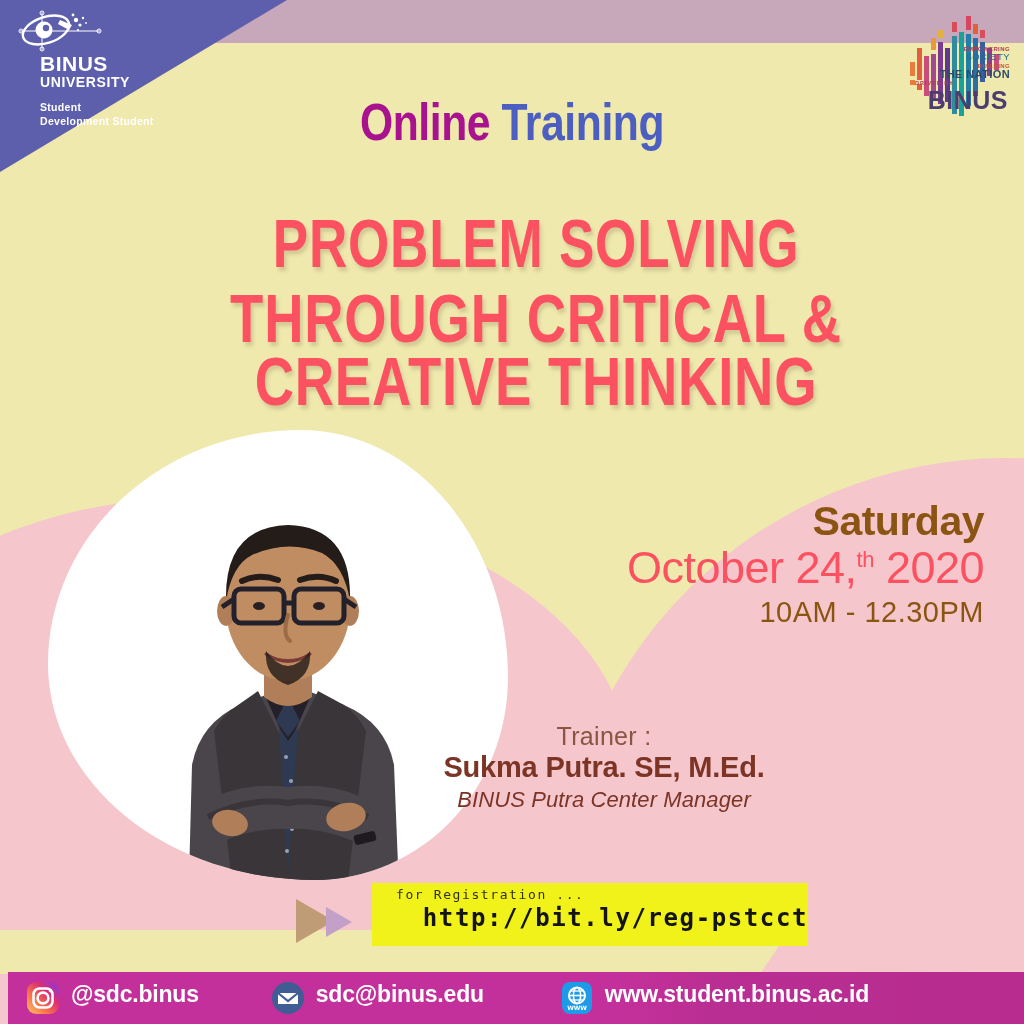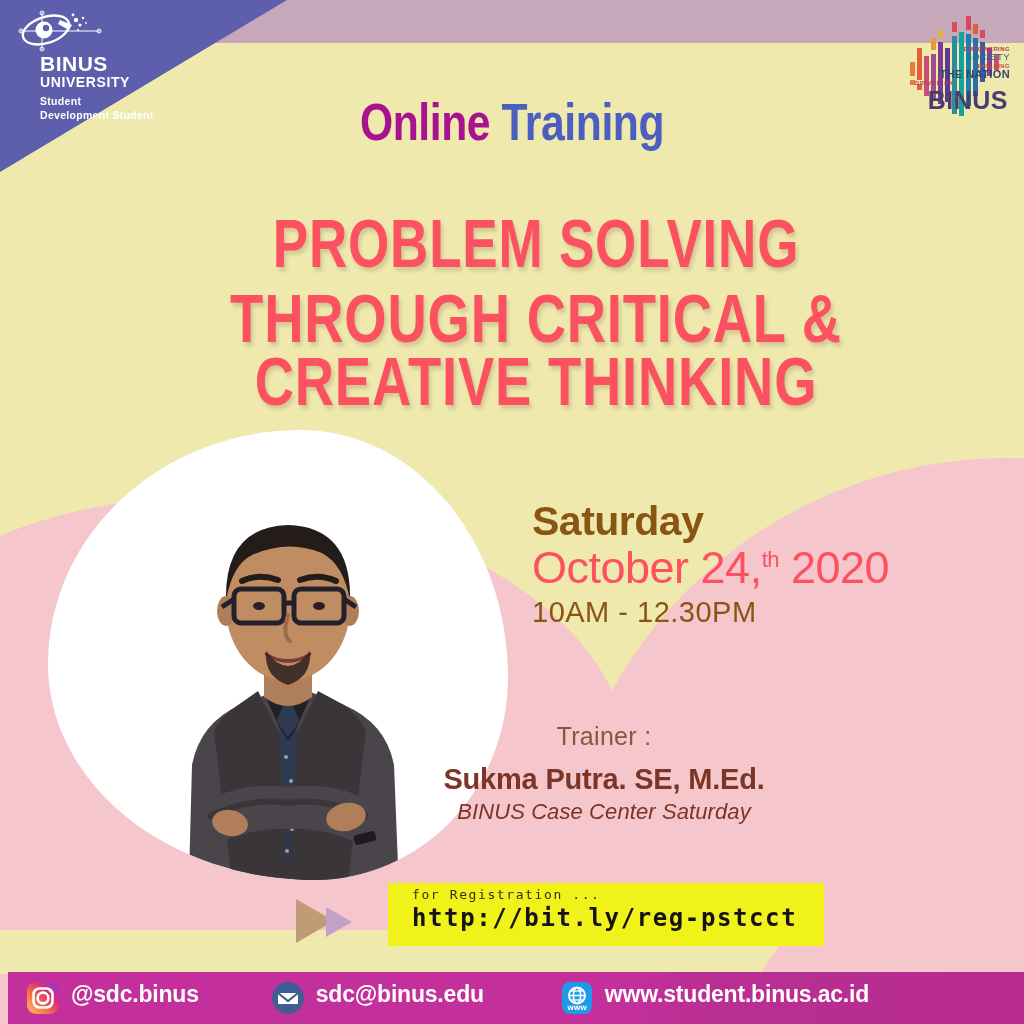--- a/index.html
+++ b/index.html
@@ -72,21 +72,21 @@
   .sdc-binus {
     font-size: 21px; font-weight: bold; letter-spacing: 0.5px;
     line-height: 1.0; margin-left: 26px; margin-top: 1px;
   }
   .sdc-univ {
     font-size: 14px; font-weight: bold; letter-spacing: 0.6px;
     line-height: 1.15; margin-left: 26px;
   }
   .sdc-sub {
     font-size: 10.5px; font-weight: bold; letter-spacing: 0.3px;
-    line-height: 1.35; margin-left: 26px; margin-top: 4px;
+    line-height: 1.35; margin-left: 26px; margin-top: 10px;
   }
 
   
   .nation-logo {
     position: absolute;
     left: 900px; top: 8px;
     width: 118px; height: 115px;
   }
   .nation-tagline {
     position: absolute;
@@ -155,23 +155,23 @@
     left: 48px; top: 430px;
     width: 460px; height: 450px;
     overflow: hidden;
     border-radius: 55% 45% 42% 58% / 52% 55% 45% 48%;
   }
   .portrait-svg { position: absolute; left: 60px; top: 35px; width: 360px; height: 450px; }
 
   
   .date-block {
     position: absolute;
-    left: 532px; top: 500px;
+    left: 544px; top: 500px;
     width: 440px;
-    text-align: left;
+    text-align: right;
   }
   .d-saturday {
     font-size: 41px; font-weight: bold;
     color: #8A5512; letter-spacing: -0.5px;
     line-height: 1.05;
   }
   .d-date {
     font-size: 45px; font-weight: normal;
     color: #FB5160; letter-spacing: -0.5px;
     line-height: 1.12;
@@ -184,21 +184,21 @@
 
   
   .trainer-block {
     position: absolute;
     left: 404px; top: 722px;
     width: 400px;
     text-align: center;
     color: #7B3425;
   }
   .t-label { font-size: 25px; letter-spacing: 0.3px; color: #8A5542; }
-  .t-name  { font-size: 29px; font-weight: bold; letter-spacing: -0.2px; margin-top: 12px; }
+  .t-name  { font-size: 29px; font-weight: bold; letter-spacing: -0.2px; margin-top: 0; }
   .t-role  { font-size: 22px; font-style: italic; margin-top: 3px; letter-spacing: 0.1px; }
 
   
   .arrow-big {
     position: absolute;
     left: 296px; top: 899px;
     width: 0; height: 0;
     border-top: 22px solid transparent;
     border-bottom: 22px solid transparent;
     border-left: 38px solid #BF9B76;
@@ -211,32 +211,32 @@
     border-bottom: 15px solid transparent;
     border-left: 26px solid #C3A0C8;
   }
   .reg-banner {
     position: absolute;
     left: 372px; top: 883px;
     width: 436px; height: 63px;
     background: #F2F21B;
     padding: 4px 0 0 24px;
     box-sizing: border-box;
-    margin-left: 16px;
   }
   .reg-label {
     font-family: "DejaVu Sans Mono", monospace;
     font-size: 13px; color: #333018;
     letter-spacing: 1.6px;
   }
   .reg-url {
     font-family: "DejaVu Sans Mono", monospace;
     font-size: 24px; font-weight: bold;
     color: #141414; letter-spacing: 1.6px;
     margin-top: 2px;
+    text-align: right;
   }
 
   
   .footer {
     position: absolute;
     left: 8px; top: 972px;
     width: 1016px; height: 52px;
     background: linear-gradient(90deg, #C4309B 0%, #C4309B 60%, #B92E92 70%, #B82C90 100%);
     display: flex;
     align-items: center;
@@ -405,21 +405,21 @@
     <div class="d-date">
       <span>October 24,</span><sup>th</sup>
       <span>2020</span>
     </div>
     <div class="d-time">10AM -  12.30PM</div>
   </div>
 
   <div class="trainer-block">
     <div class="t-label">Trainer :</div>
     <div class="t-name">Sukma Putra. SE, M.Ed.</div>
-    <div class="t-role">BINUS Case Center Saturday</div>
+    <div class="t-role">BINUS Putra Center Manager</div>
   </div>
 
   <div class="arrow-big"></div>
   <div class="arrow-small"></div>
   <div class="reg-banner">
     <div class="reg-label">for Registration ...</div>
     <div class="reg-url">http://bit.ly/reg-pstcct</div>
   </div>
 
   <div class="footer">

